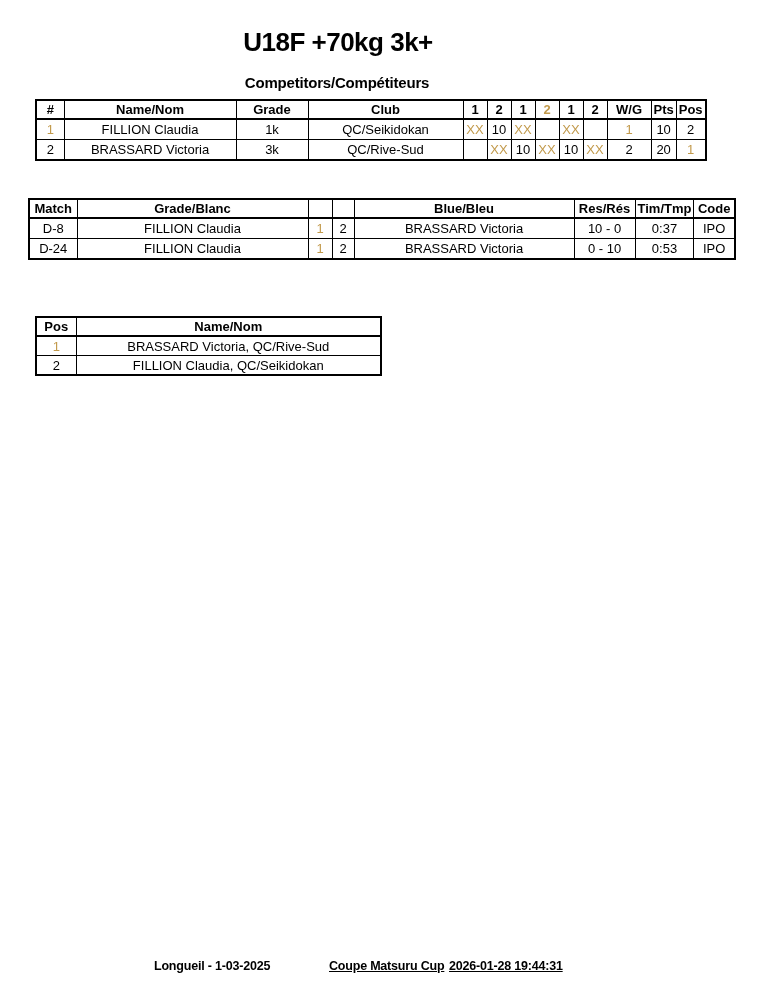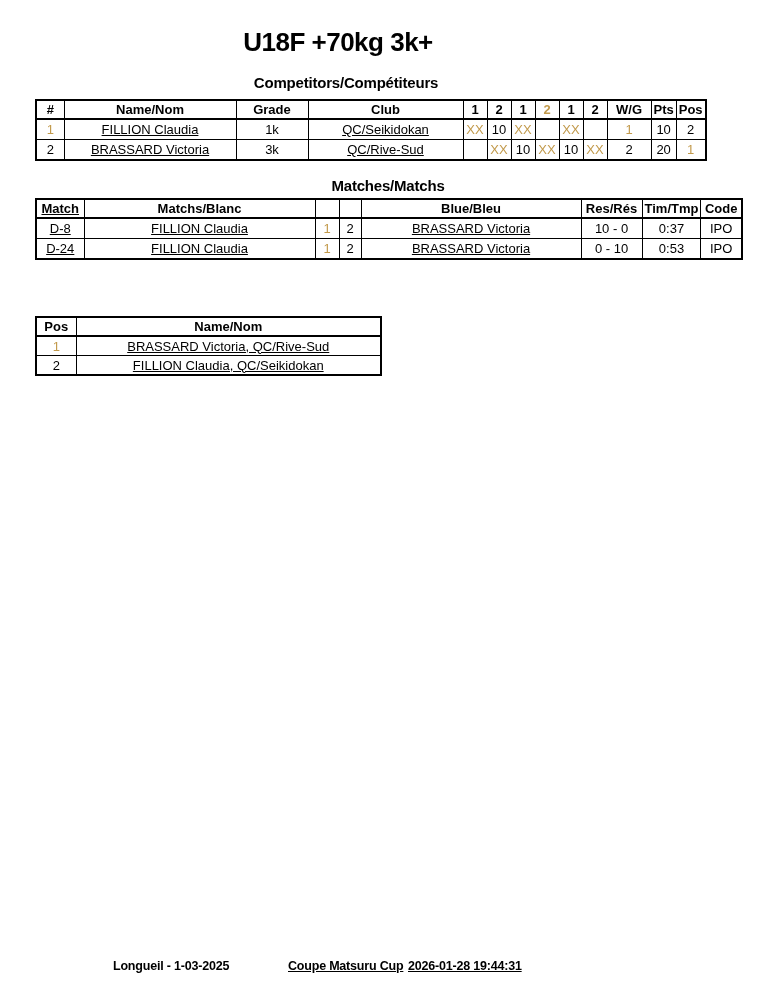--- a/index.html
+++ b/index.html
@@ -8,50 +8,50 @@
     font-family:"Liberation Sans", sans-serif; color:#000;
   }
   .abs { position:absolute; }
   .page-title {
     top:27px; left:0; width:676px; text-align:center;
     font-size:26px; font-weight:bold; letter-spacing:-0.5px;
   }
   .section-title {
     font-size:15px; font-weight:bold; text-align:center; letter-spacing:-0.2px;
   }
-  .st-comp    { top:74px;  left:35px; width:622px; }
+  .st-comp    { top:74px;  left:26px; width:622px; }
   .st-matches { top:177px; left:35px; width:706px; }
   .st-results { top:297px; left:35px; width:346px; }
 
   table.tbl {
     border-collapse:collapse; table-layout:fixed;
     border:2px solid #000;
     font-size:13px;
   }
   .tbl th, .tbl td {
     border:1px solid #000; padding:0 2px; overflow:hidden; white-space:nowrap;
     vertical-align:middle; text-align:center; font-weight:normal;
   }
   .tbl th { font-weight:bold; border-bottom:2px solid #000; height:17px; }
   .tbl td { height:19px; }
   .t-comp    { top:99px;  left:35px; }
-  .t-matches { top:198px; left:35px; }
+  .t-matches { top:198px; left:28px; }
   .t-results { top:316px; left:35px; }
   .t-results td { height:18px; }
 
-  .left { text-align:left; padding-left:6px;text-decoration:underline; }
+  .left { text-align:left; padding-left:6px; }
   .b { font-weight:bold; }
   .gold { color:var(--accent, #C29A4C); }
   
   .hb  { border-left-style:hidden; border-right-style:hidden; }
   .hbl { border-left-style:hidden; }
   .hbr { border-right-style:hidden; }
   .thick-l { border-left:2px solid #000; }
 
-  .footer-item { top:959px; font-size:12.5px; font-weight:bold; letter-spacing:-0.2px; }
+  .footer-item { top:959px; font-size:12.5px; font-weight:bold; letter-spacing:-0.2px;margin-left:41px; }
   .f-left   { left:113px; }
   .f-center { left:288px;text-decoration:underline; }
   .f-right  { left:408px;text-decoration:underline; }
 </style>
 </head>
 <body>
 
 <div class="page">
 
   <div class="abs page-title">U18F +70kg 3k+</div>
@@ -116,37 +116,36 @@
       <td class="gold">XX</td>
       <td>10</td>
       <td class="gold">XX</td>
       <td class="thick-l">2</td>
       <td>20</td>
       <td class="gold">1</td>
     </tr>
   </tbody>
     </table>
 
-  <div class="abs section-title st-matches">Matches/Matchs</div>
 
   <table class="abs tbl t-matches">
     <colgroup>
       <col style="width:48px">
         <col style="width:231px">
         <col style="width:24px">
         <col style="width:22px">
       <col style="width:220px">
         <col style="width:61px">
         <col style="width:54px">
         <col style="width:41px">
     </colgroup>
     <tbody>
         <tr>
       <th class="left">Match</th>
-      <th>Matchs/Blanc</th>
+      <th>Grade/Blanc</th>
       <th class="hb"></th>
       <th class="hb"></th>
       <th class="hbl">Blue/Bleu</th>
       <th class="hb">Res/Rés</th>
       <th class="hb">Tim/Tmp</th>
       <th class="hbl">Code</th>
     </tr>
     <tr>
       <td class="left">D-8</td>
       <td class="left b">FILLION Claudia</td>

